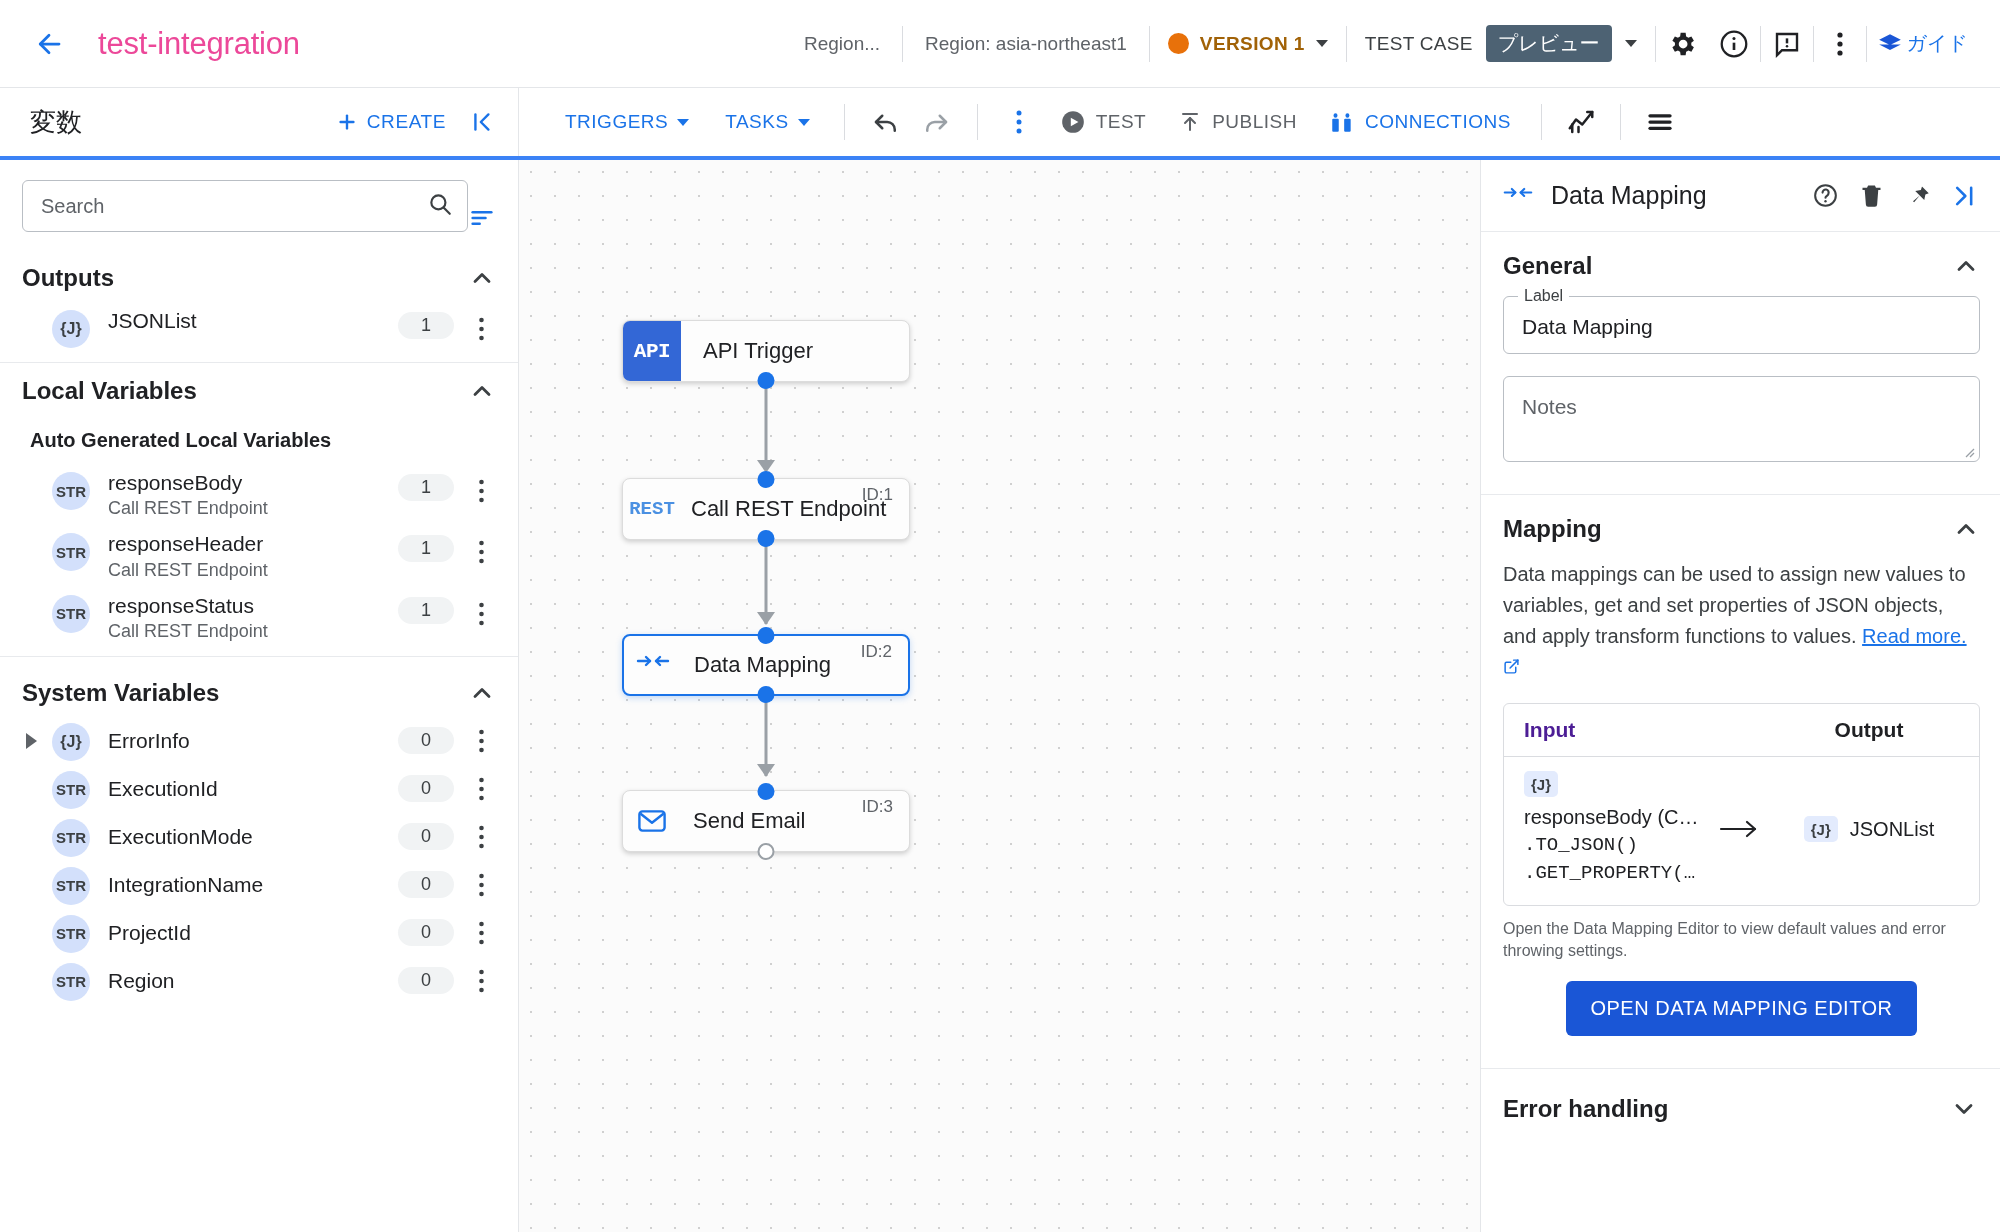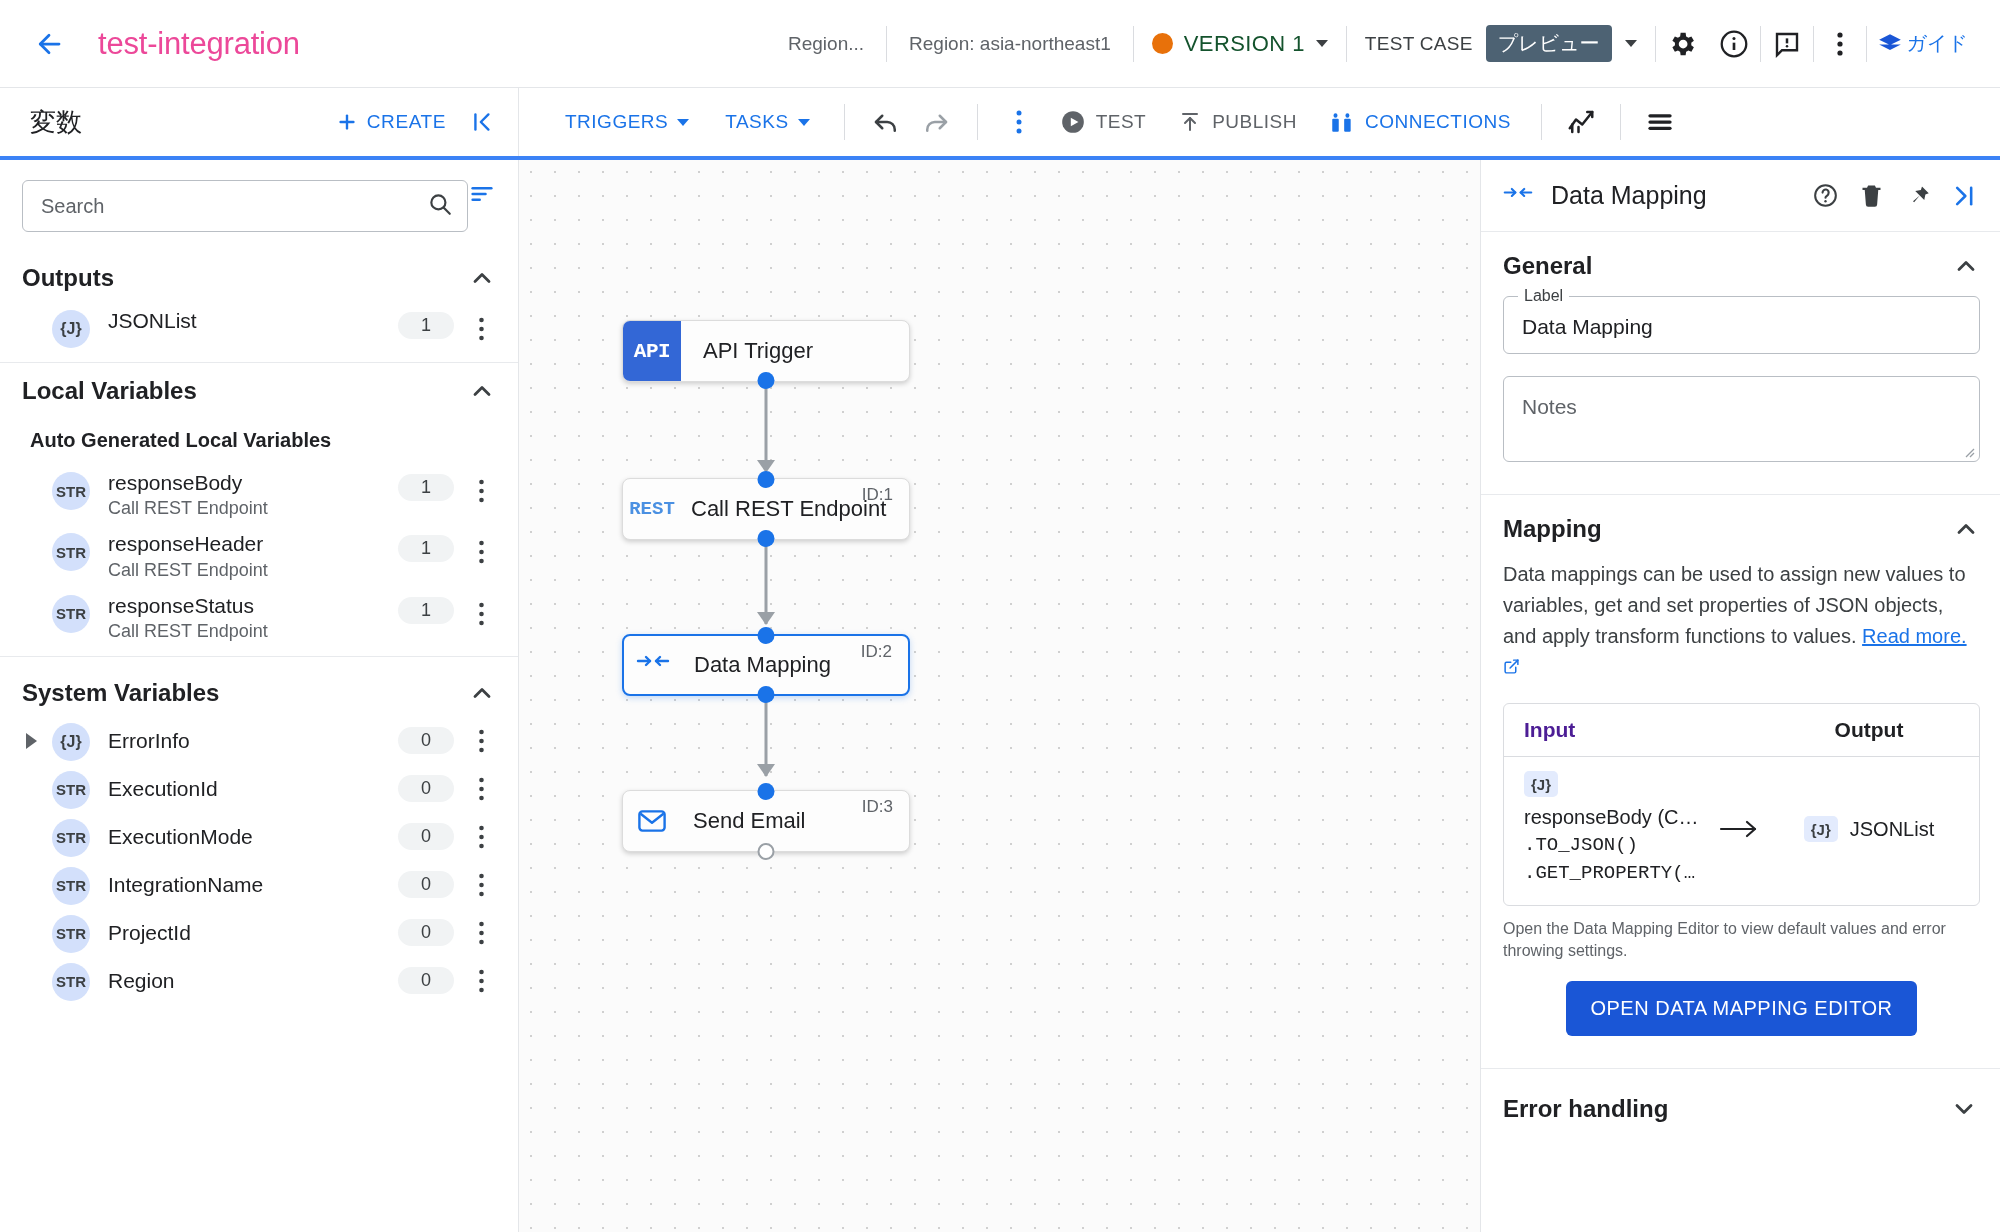--- a/index.html
+++ b/index.html
@@ -29,21 +29,21 @@
     font-weight: 400; letter-spacing: -0.2px;
   }
   .top-spacer { flex: 1; }
   .saving-text { font-size: 19px; color: #5f6368; padding-right: 22px; }
   .vdiv { width:1px; height:36px; background:#dadce0; }
   .region-text { font-size: 19px; color: #5f6368; padding: 0 22px; }
   .version-chip {
     display:flex; align-items:center; gap:11px; padding: 0 18px; cursor:pointer;
   }
   .ver-dot { width:21px; height:21px; border-radius:50%; background:#e8710a; }
-  .ver-label { font-size:22px; color:#14532d; font-weight:400; letter-spacing:.4px; }
+  .ver-label { font-size:19px; color:#a16207; font-weight:700; letter-spacing:.4px; }
   .caret { width:0;height:0;border-left:6px solid transparent;border-right:6px solid transparent;border-top:7px solid #3c4043; }
   .testcase-wrap { display:flex; align-items:center; gap:13px; padding:0 18px; }
   .tc-label { font-size:19px; color:#3c4043; font-weight:500; letter-spacing:.3px; }
   .tc-chip {
     background:#4d6273; color:#fff; font-size:20px; padding:5px 12px; border-radius:4px;
     cursor:pointer;
   }
   .icon-btn {
     width:52px;height:52px;display:flex;align-items:center;justify-content:center;
     cursor:pointer;color:#202124;border-radius:50%;
@@ -67,21 +67,21 @@
   .tb-action.blue { color:#1a73e8; }
 
   
   .body-row { flex:1; display:flex; min-height:0; }
 
   
   .leftpanel {
     width:519px; min-width:519px; border-right:1px solid #e4e6e9;
     display:flex; flex-direction:column; background:#fff; overflow:hidden;
   }
-  .search-row { display:flex; align-items:flex-start; padding: 20px 22px 18px 22px; }
+  .search-row { display:flex; align-items:flex-end; padding: 20px 22px 18px 22px; }
   .search-box {
     flex:1; height:52px; border:1px solid #b9bec4; border-radius:6px;
     display:flex; align-items:center; padding: 0 14px 0 18px;
   }
   .search-box input {
     flex:1; border:none; outline:none; font-size:20px; color:#202124;
     font-family:"Liberation Sans", sans-serif; background:transparent;
   }
   .search-box input::placeholder { color:#5f6368; }
   .sort-icon { color:#1a73e8; cursor:pointer; display:flex; }

